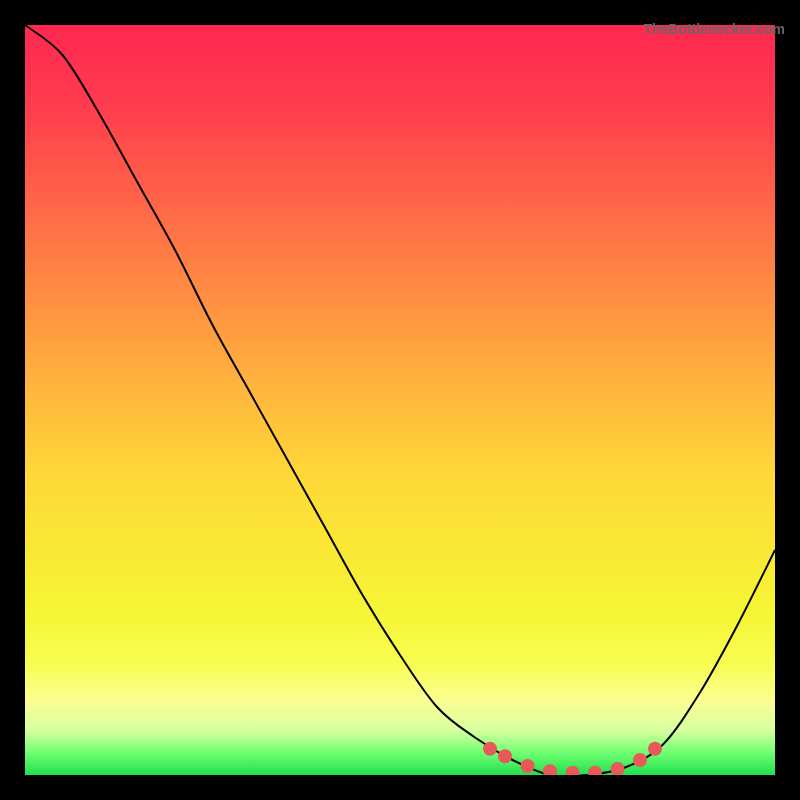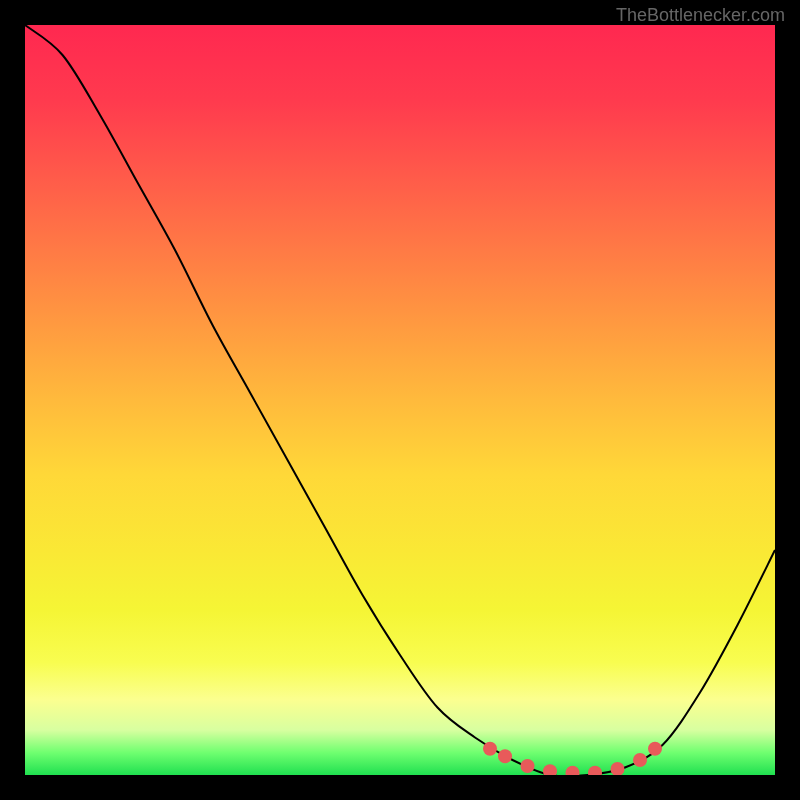--- a/index.html
+++ b/index.html
@@ -9,25 +9,25 @@
     }
     body {
       width: 800px;
       height: 800px;
       background-color: #000;
       position: relative;
       font-family: Arial, sans-serif;
     }
     .watermark {
       position: absolute;
-      top: 5px;
+      top: 21px;
       right: 15px;
       color: #666;
-      font-size: 18px;
-      font-weight: normal;
+      font-size: 14px;
+      font-weight: bold;
       z-index: 10;
     }
     .chart-area {
       position: absolute;
       top: 25px;
       left: 25px;
       width: 750px;
       height: 750px;
     }
     .gradient-bg {

